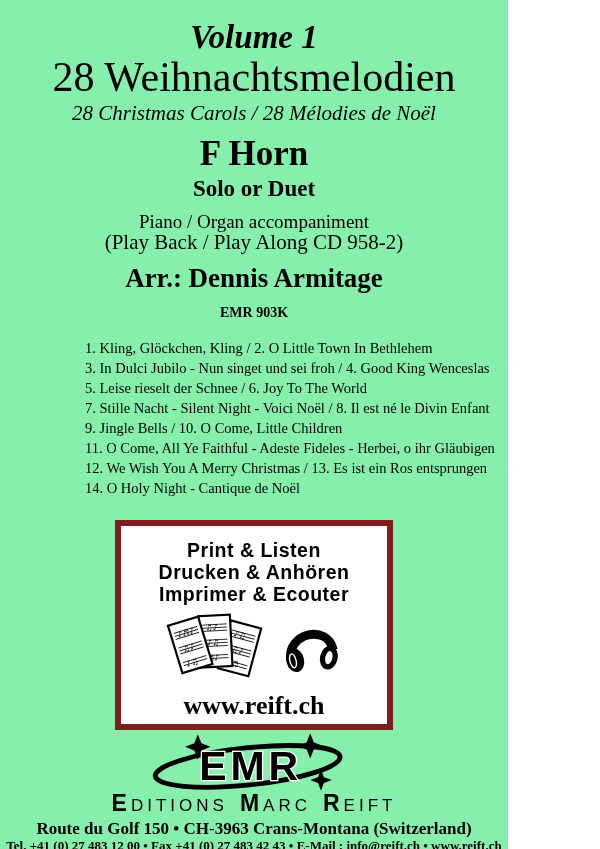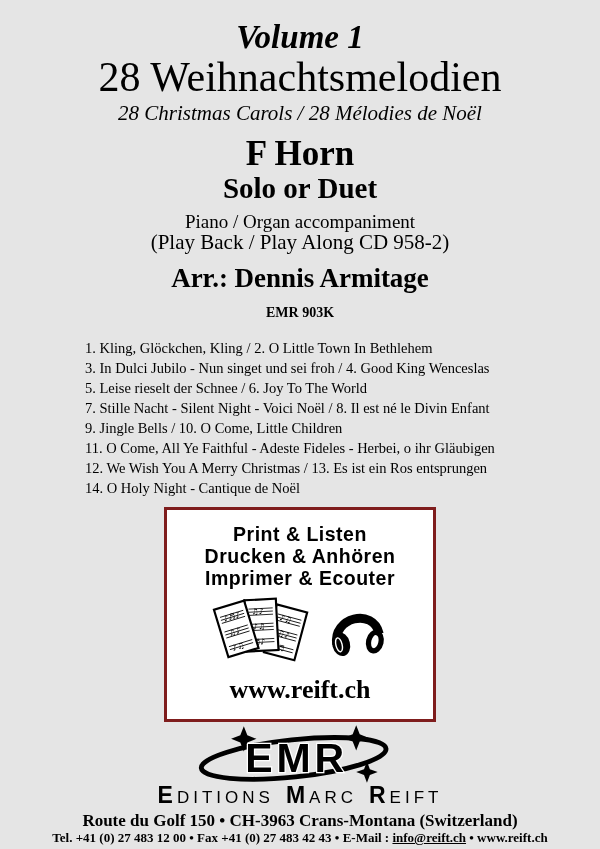--- a/index.html
+++ b/index.html
@@ -1,33 +1,33 @@
 <!DOCTYPE html>
 <html><head>
 <meta charset="utf-8">
 <style>
   html,body{margin:0;padding:0;background:#fff;}
   .page{
-    position:relative;width:600px;height:849px;background:#e5e5e5;color:#000;
+    position:relative;width:508px;height:849px;background:#86efac;color:#000;
     font-family:"Liberation Serif", serif;text-align:center;overflow:hidden;
   }
   .volume{padding-top:20px;font-size:33px;font-weight:bold;font-style:italic;line-height:34px;}
   .title{margin:0;font-size:42px;font-weight:normal;line-height:46px;}
   .subtitle{font-size:21px;font-style:italic;line-height:26px;}
   .instrument{margin-top:10px;font-size:35px;font-weight:bold;line-height:36px;}
-  .edition{font-size:29px;font-weight:bold;line-height:33px;}
+  .edition{font-size:23px;font-weight:bold;line-height:33px;}
   .accomp{margin-top:6px;font-size:19px;line-height:22px;}
   .cd-note{font-size:21px;line-height:19px;}
   .arranger{margin-top:11px;font-size:27px;font-weight:bold;line-height:31px;}
   .catalog{margin-top:10px;font-size:14px;font-weight:bold;line-height:17px;}
   .tracks{margin:17px 0 0 85px;padding:0;list-style:none;text-align:left;}
   .tracks li{font-size:14.5px;line-height:20px;white-space:nowrap;}
   .promo-box{
-    width:266px;margin:9px auto 0;border:3px solid #7f1d1d;
-    padding:13px 0 14px;background:#fff;
+    width:266px;margin:22px auto 0;border:6px solid #7f1d1d;
+    padding:13px 0 3px;background:#fff;
   }
   .promo-line{font-family:"Liberation Sans", sans-serif;font-size:19.5px;font-weight:bold;line-height:22px;letter-spacing:.5px;}
   .promo-icons{display:flex;justify-content:center;align-items:center;gap:14px;margin-top:8px;height:72px;}
   .promo-site{margin-top:6px;font-size:26px;font-weight:bold;line-height:30px;}
   .logo-wrap{margin-top:3px;height:60px;}
   .publisher-name{font-family:"Liberation Sans", sans-serif;letter-spacing:4px;line-height:20px;white-space:nowrap;}
   .publisher-name .word{margin:4px 6px;}
   .publisher-name .cap{font-size:23px;font-weight:bold;}
   .publisher-name .sm{font-size:17px;font-weight:normal;}
   .address{margin-top:5px;font-size:17px;font-weight:bold;line-height:15px;}

